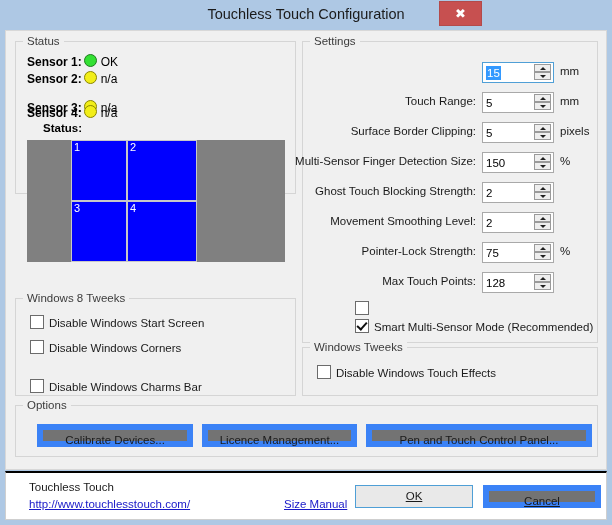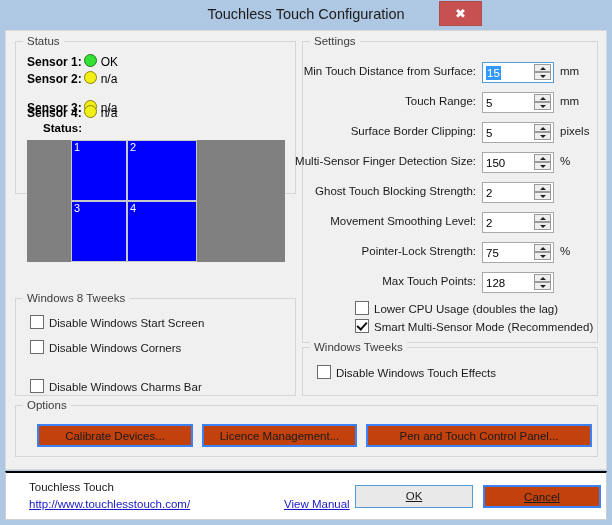--- a/index.html
+++ b/index.html
@@ -138,22 +138,22 @@
     vertical-align:-2px;margin-right:5px;position:relative;
   }
   .cb .box.checked:after{
     content:"";position:absolute;left:3px;top:0px;
     width:4px;height:8px;border:solid #101010;
     border-width:0 2px 2px 0;transform:rotate(42deg);
   }
   
   .btn{
     position:absolute;
-    background:#c2410c;
-    border:2px solid #3b82f6;
+    background:#737373;
+    border:6px solid #3b82f6;
     box-sizing:border-box;
     text-align:center;
     font-size:11.5px;color:#1a1a1a;
     cursor:pointer;
     line-height:21px;
     height:23px;
   }
   .btn.focused{
     border:1px solid #4f9fd6;
     background:#e9e9e9;
@@ -238,21 +238,20 @@
       </div>
       <div class="cb" style="left:14px;top:66px;margin-top:14px;">
         <span class="box"></span><span>Disable Windows Charms Bar</span>
       </div>
     </div>
 
     <div class="group" style="left:296px;top:10px;width:296px;height:302px;">
       <div class="legend">Settings</div>
 
       <div class="srow" style="left:0px;top:20px;width:286px;">
-        <div class="slabel" style="right:113px;">Min Touch Distance from Surface:</div>
         <div class="spin focused" style="left:179px;top:0px;">
           <div class="val">15</div>
           <div class="arrows">
             <div class="up">
                 <i class="tri u"></i>
               </div>
             <div class="dn">
                 <i class="tri d"></i>
               </div>
           </div>
@@ -366,21 +365,21 @@
               </div>
             <div class="dn">
                 <i class="tri d"></i>
               </div>
           </div>
         </div>
         <div class="unit" style="left:257px;"></div>
       </div>
 
       <div class="cb" style="left:52px;top:259px;">
-        <span class="box"></span><span>Lower CPU Usage (doubles the lag)</span>
+        <span class="box"></span>
       </div>
       <div class="cb" style="left:52px;top:277px;">
         <span class="box checked"></span><span>Smart Multi-Sensor Mode (Recommended)</span>
       </div>
     </div>
 
     <div class="group" style="left:296px;top:316px;width:296px;height:49px;">
       <div class="legend">Windows Tweeks</div>
       <div class="cb" style="left:14px;top:17px;">
         <span class="box"></span><span>Disable Windows Touch Effects</span>
@@ -393,21 +392,21 @@
       <div class="btn" style="left:21px;top:18px;width:156px;">Calibrate Devices...</div>
       <div class="btn" style="left:186px;top:18px;width:155px;">Licence Management...</div>
       <div class="btn" style="left:350px;top:18px;width:226px;">Pen and Touch Control Panel...</div>
     </div>
 
   </div>
 
   <div class="footer">
     <div class="foot-name">Touchless Touch</div>
     <div class="foot-link">http://www.touchlesstouch.com/</div>
-    <div class="manual-link">View Manual</div>
+    <div class="manual-link">Size Manual</div>
 
     <div class="btn focused" style="left:349px;top:12px;width:118px;">
       <span class="mn">OK</span>
     </div>
     <div class="btn" style="left:477px;top:12px;width:118px;">
       <span class="mn">Cancel</span>
     </div>
   </div>
 
 </div>

